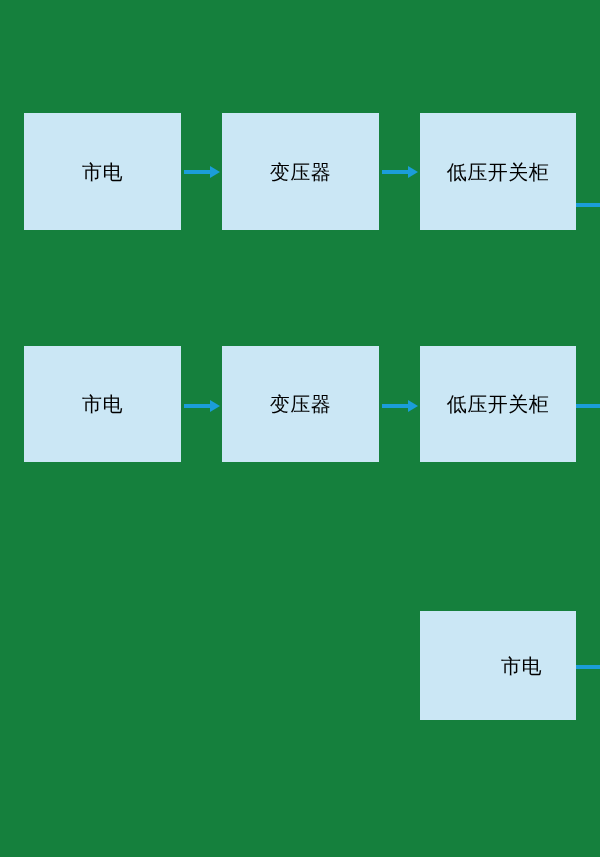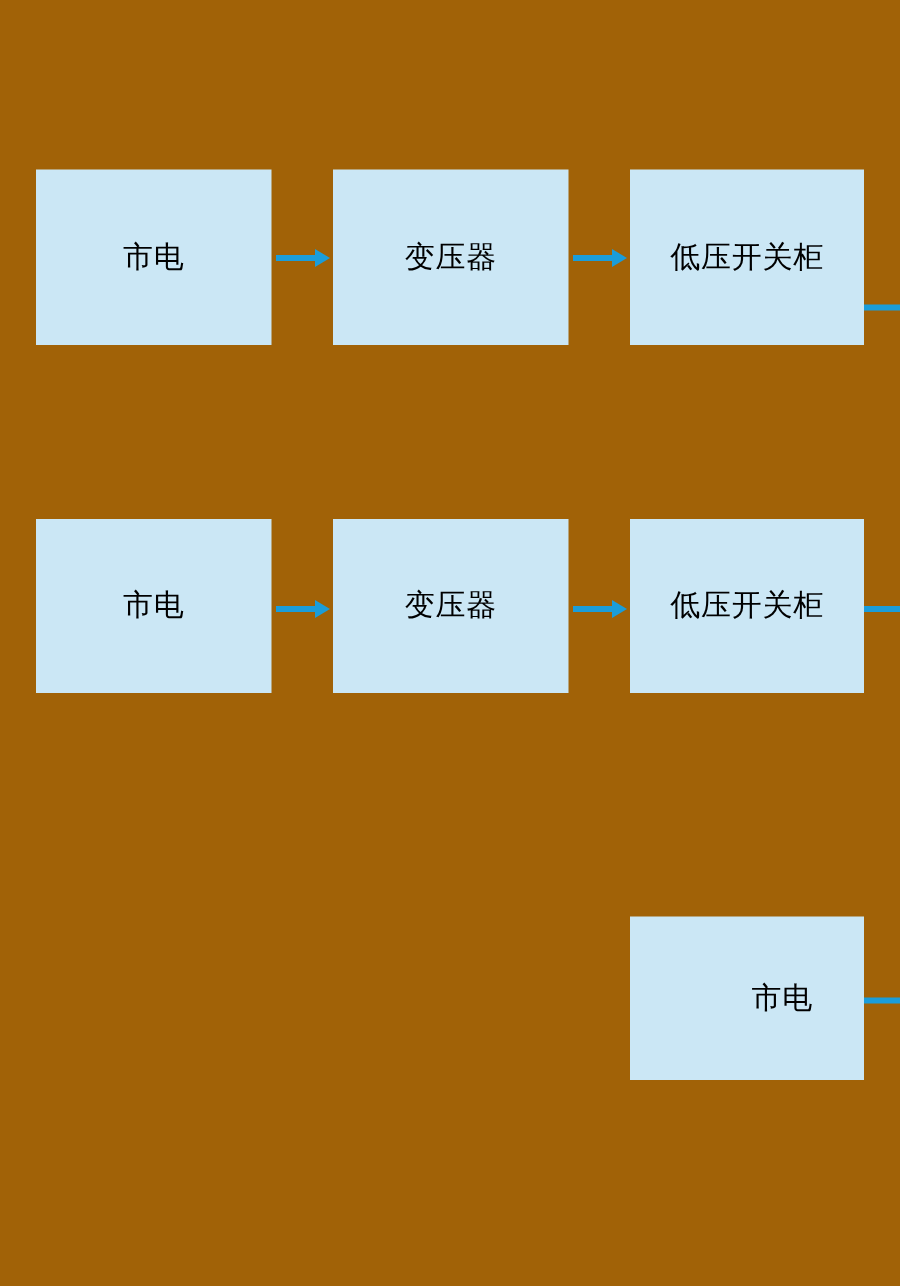--- a/index.html
+++ b/index.html
@@ -64,21 +64,21 @@
   
   .edge-line {
     position: absolute;
     height: 4px;
     background: #1b9dd9;
   }
 </style>
 </head>
 <body>
 
-<div id="canvas" style="background: #a16207;">
+<div id="canvas" style="background: #15803d;">
     <div style="position: absolute; left: 0px; top: 0px; width: 100%; height: 100%;">
       <div class="node" style="left: 24px; top: 113px; width: 157px; height: 117px; background: rgb(203, 231, 245);">
         <span class="node-label" style="color: rgb(0, 0, 0);">市电</span>
       </div>
       <div class="node" style="left: 222px; top: 113px; width: 157px; height: 117px; background: rgb(203, 231, 245);">
         <span class="node-label" style="color: rgb(0, 0, 0);">变压器</span>
       </div>
       <div class="node" style="left: 420px; top: 113px; width: 156px; height: 117px; background: rgb(203, 231, 245);">
         <span class="node-label" style="color: rgb(0, 0, 0);">低压开关柜</span>
       </div>

